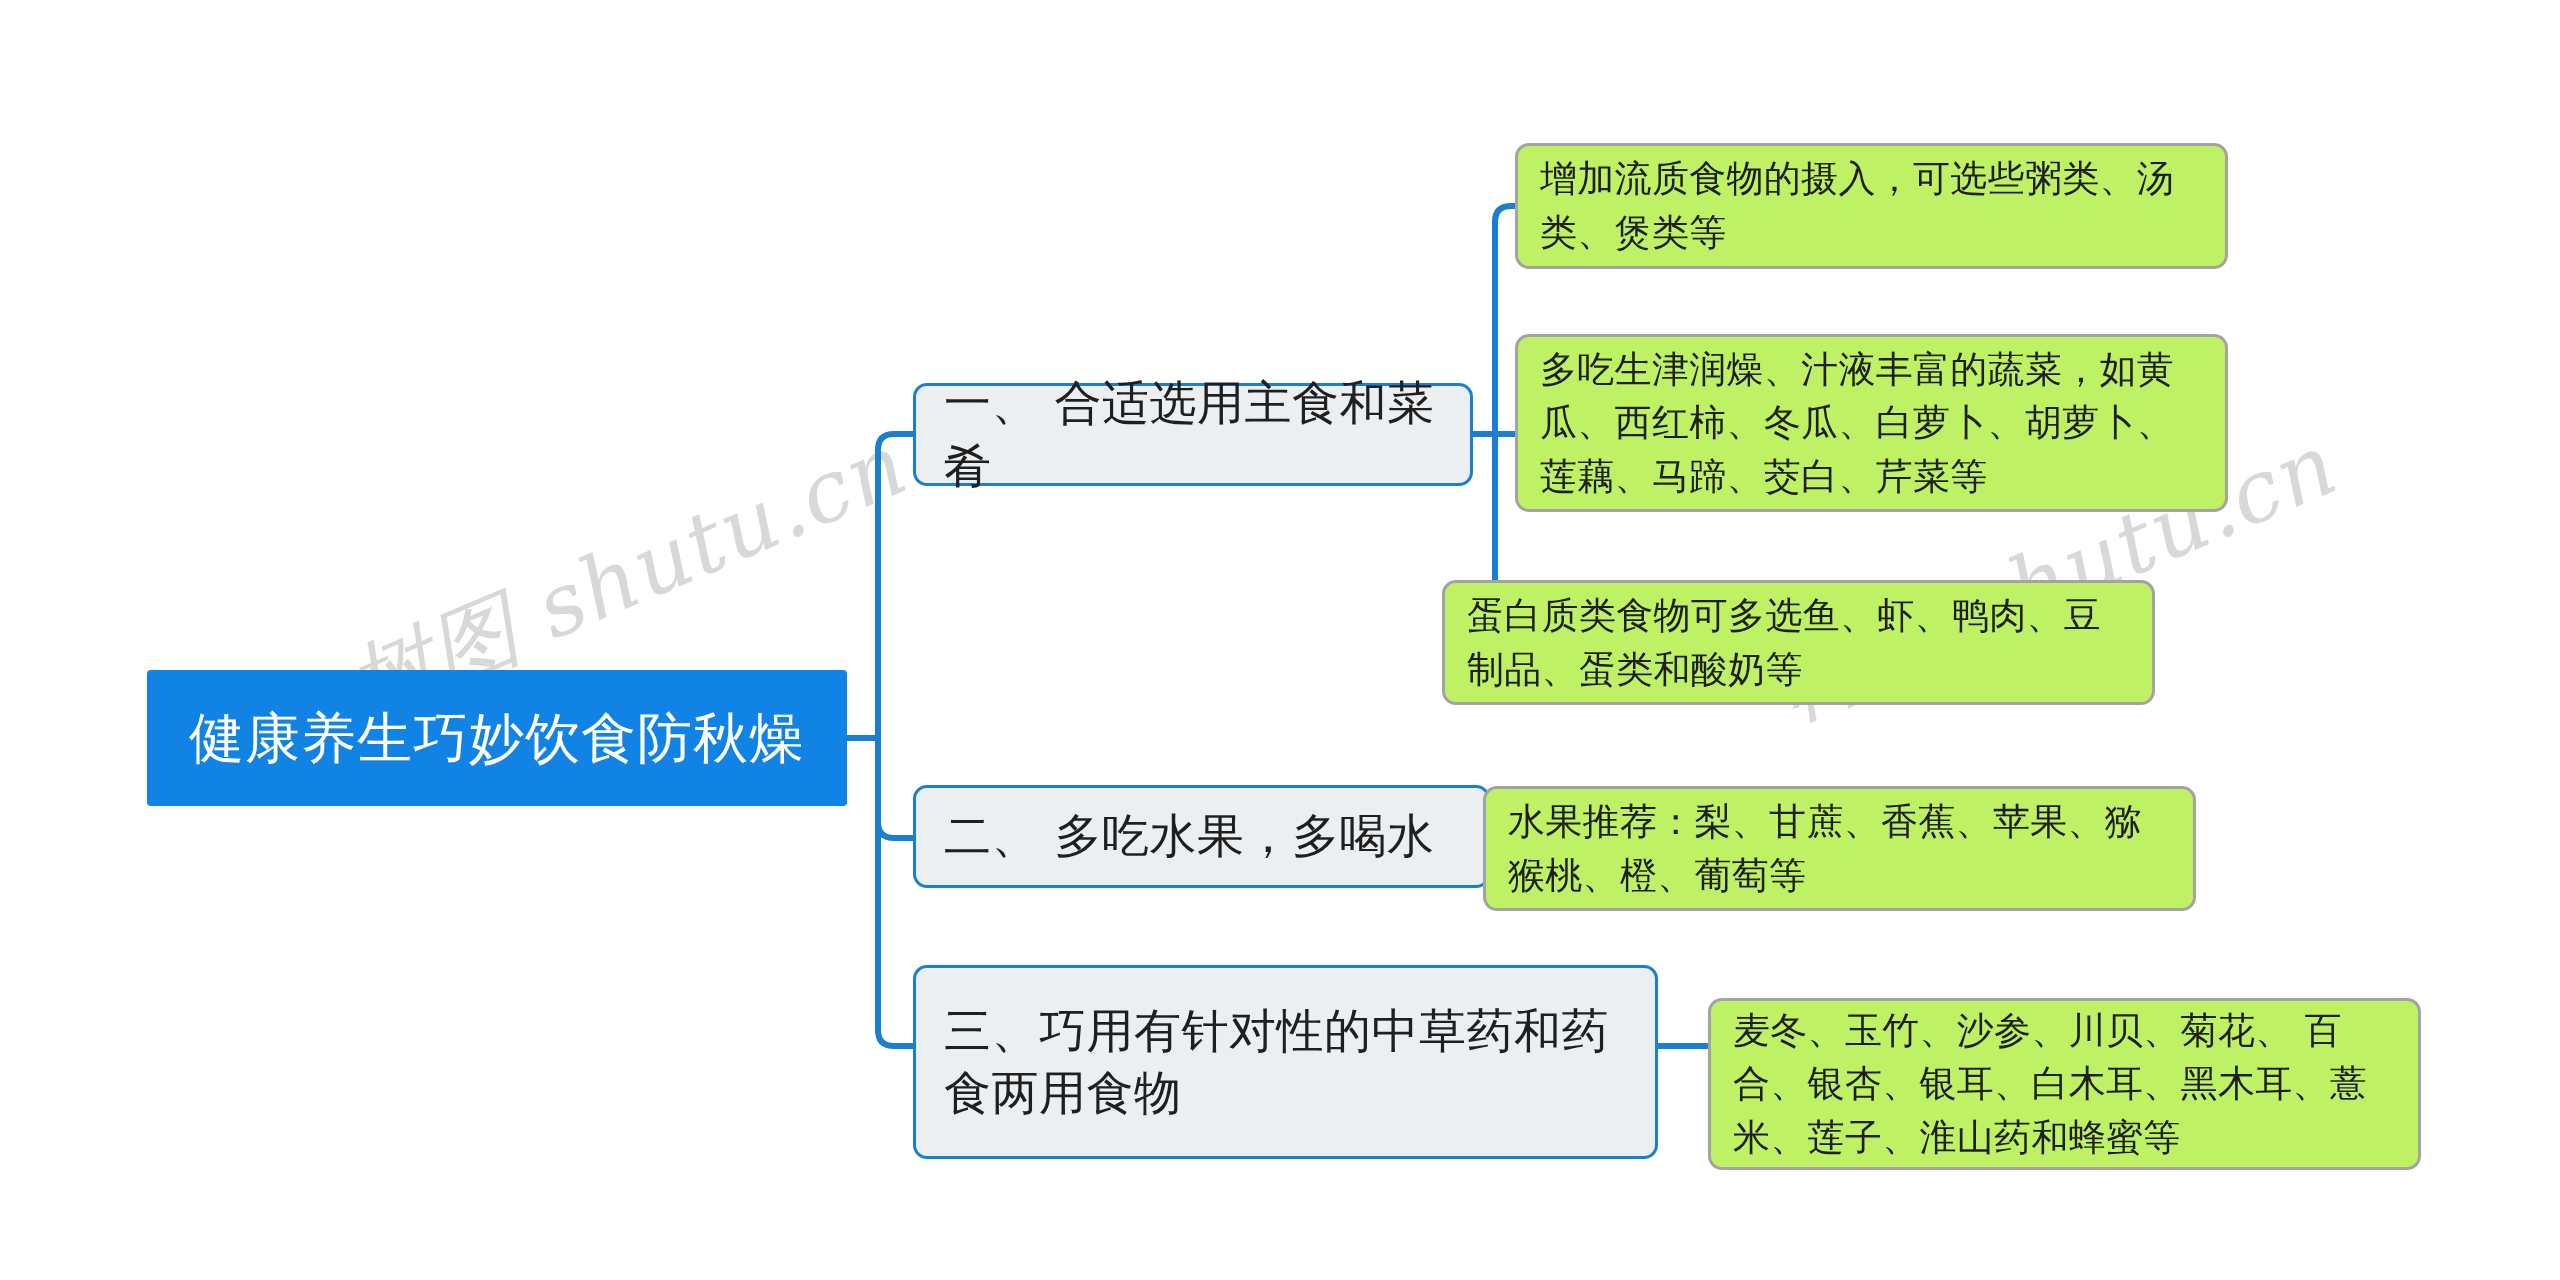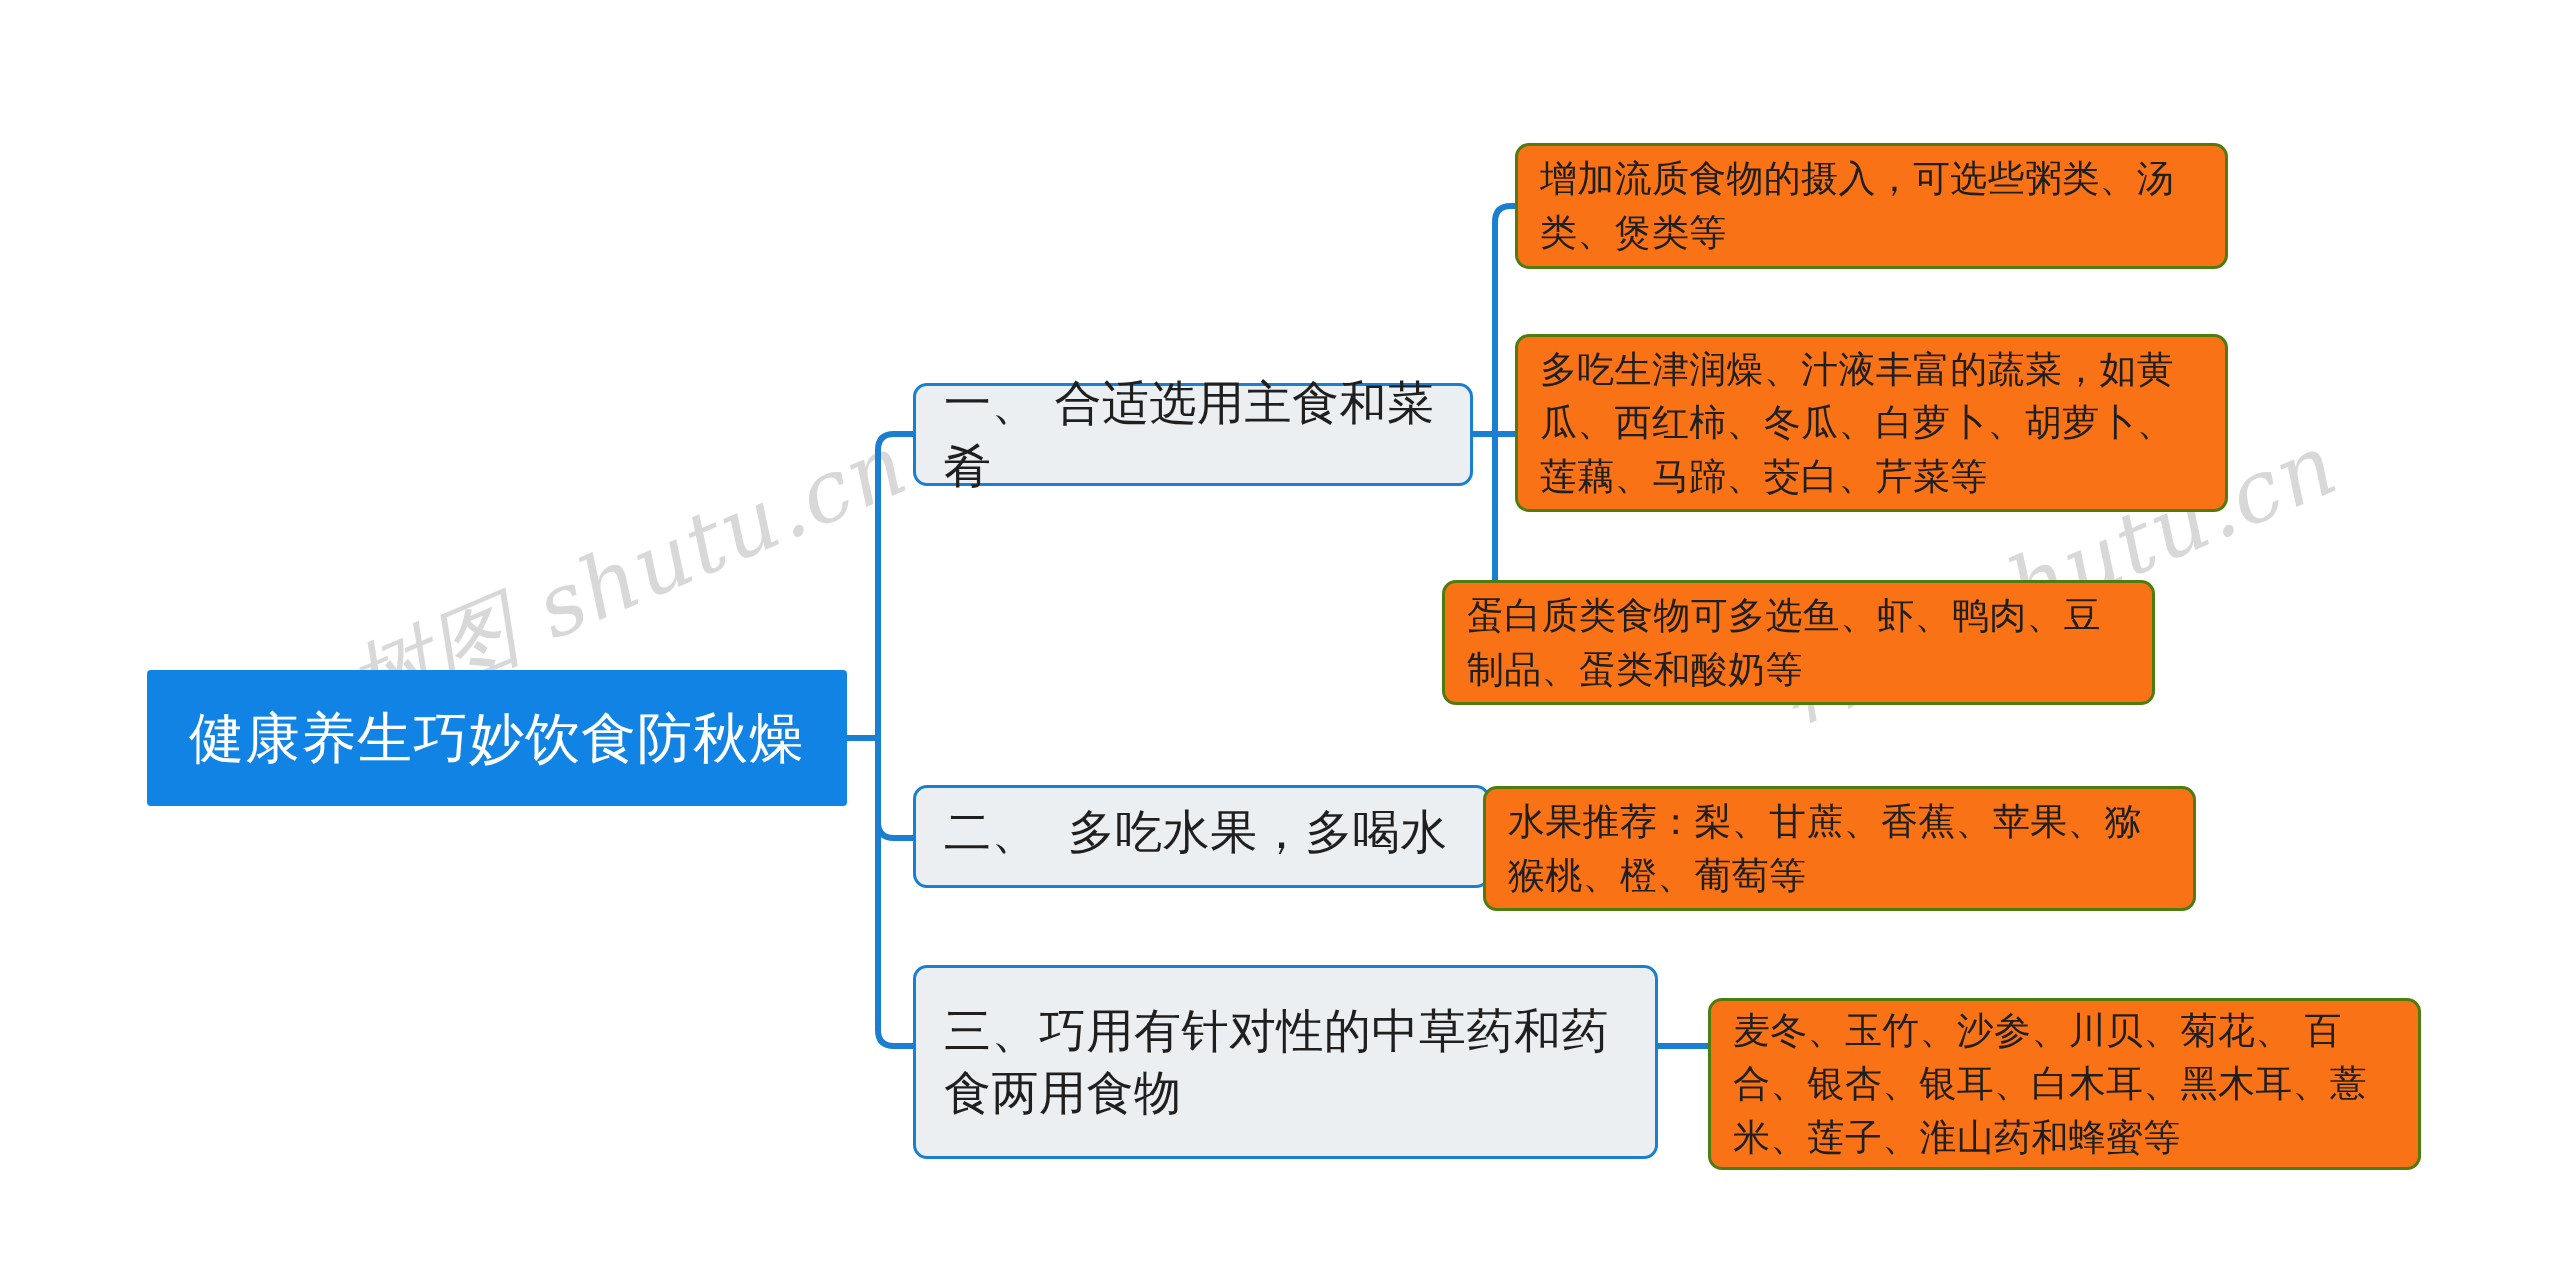--- a/index.html
+++ b/index.html
@@ -88,27 +88,27 @@
   }
   .node-branch .txt {
     color: #1f1f1f;
     font-size: 47px;
     line-height: 1.32;
     padding: 0 28px;
     letter-spacing: 0.5px;
   }
 
   #n-b1 { left: 913px; top: 383px;  width: 560px; height: 103px; }
-  #n-b2 { left: 913px; top: 785px;  width: 577px; height: 103px; font-family: Liberation Mono, monospace; }
+  #n-b2 { left: 913px; top: 785px;  width: 577px; height: 103px; }
   #n-b3 { left: 913px; top: 965px;  width: 745px; height: 194px; }
 
   
   .node-leaf {
-    background: #f97316;
-    border: 3px solid #4d7c0f;
+    background: #bef264;
+    border: 3px solid #a3a3a3;
     align-items: center;
   }
   .node-leaf .txt {
     color: #1f1f1f;
     font-size: 37px;
     line-height: 1.45;
     padding: 0 22px;
     letter-spacing: 0.3px;
   }
 

